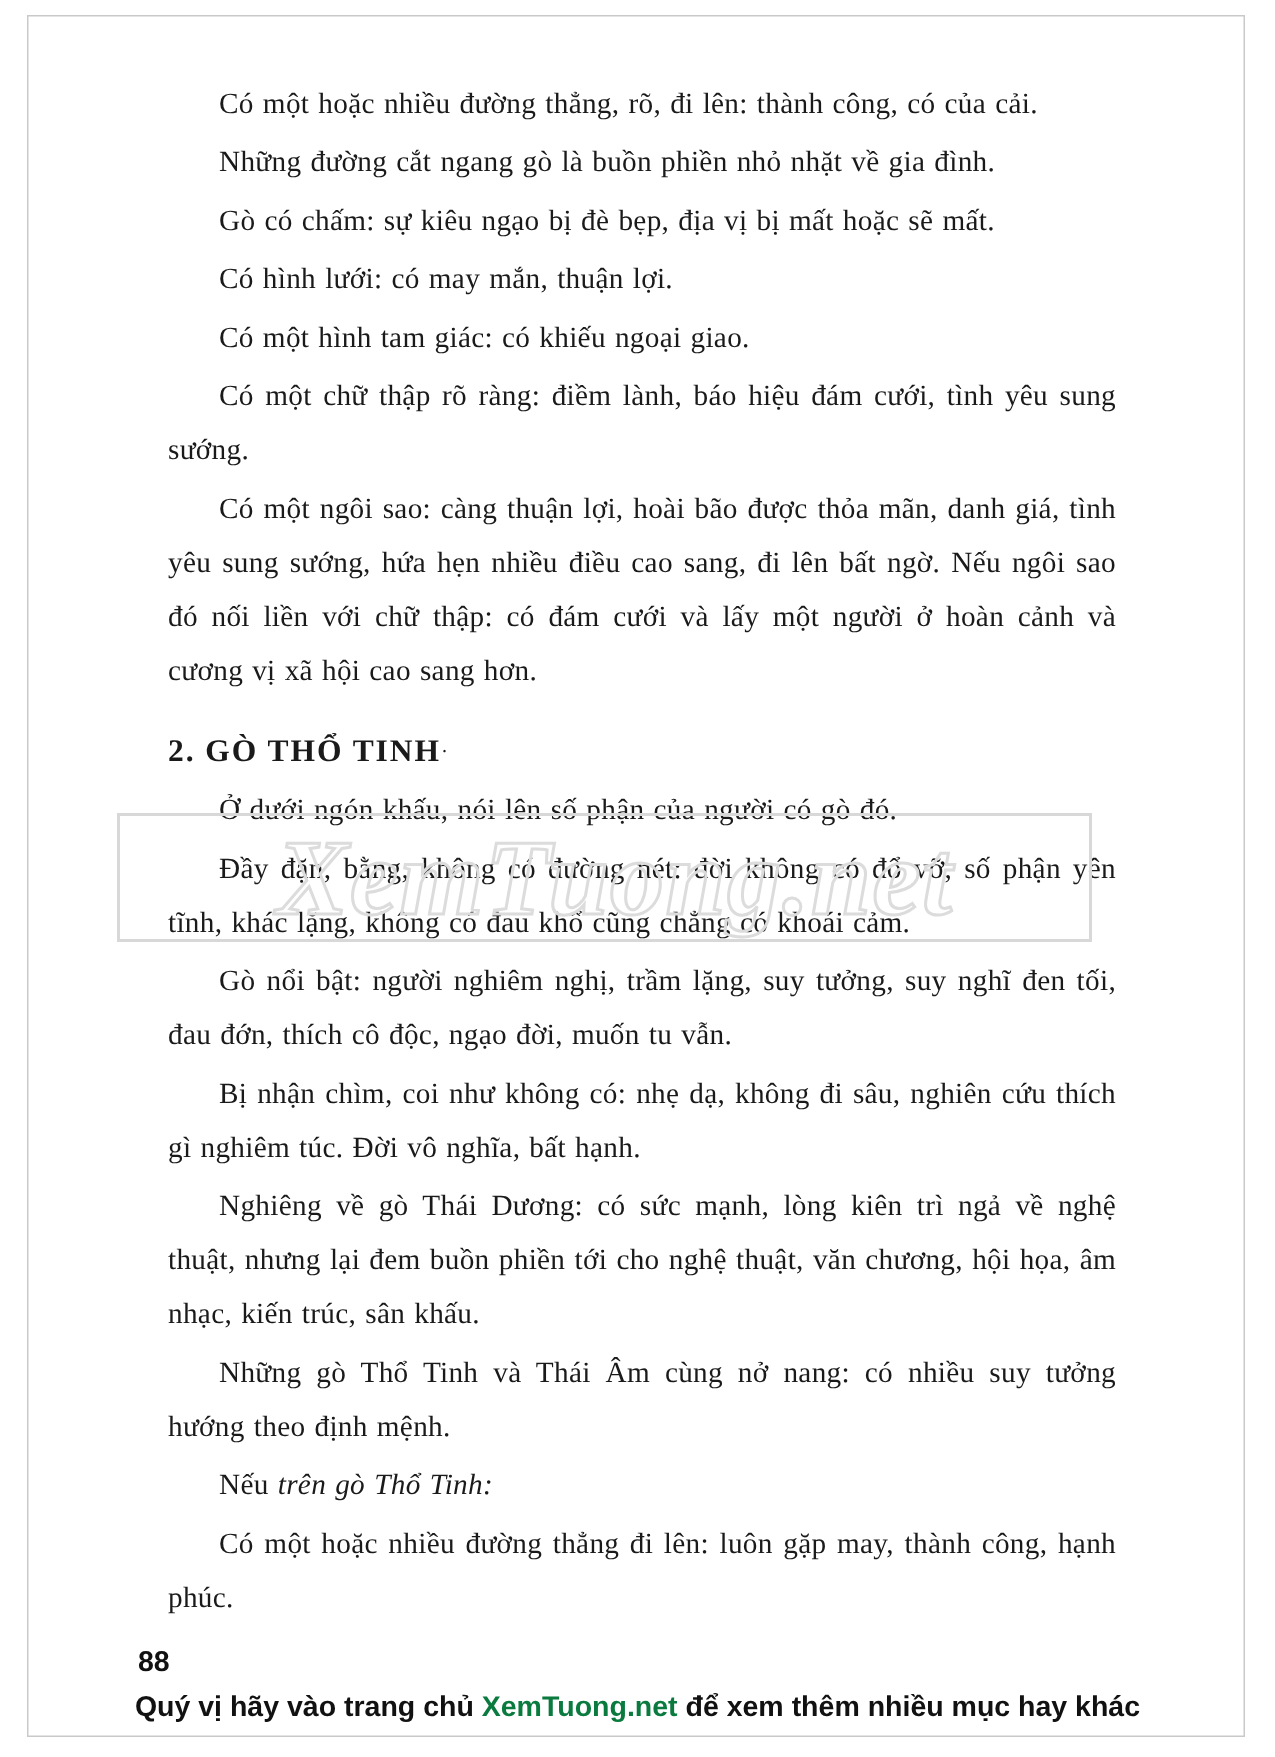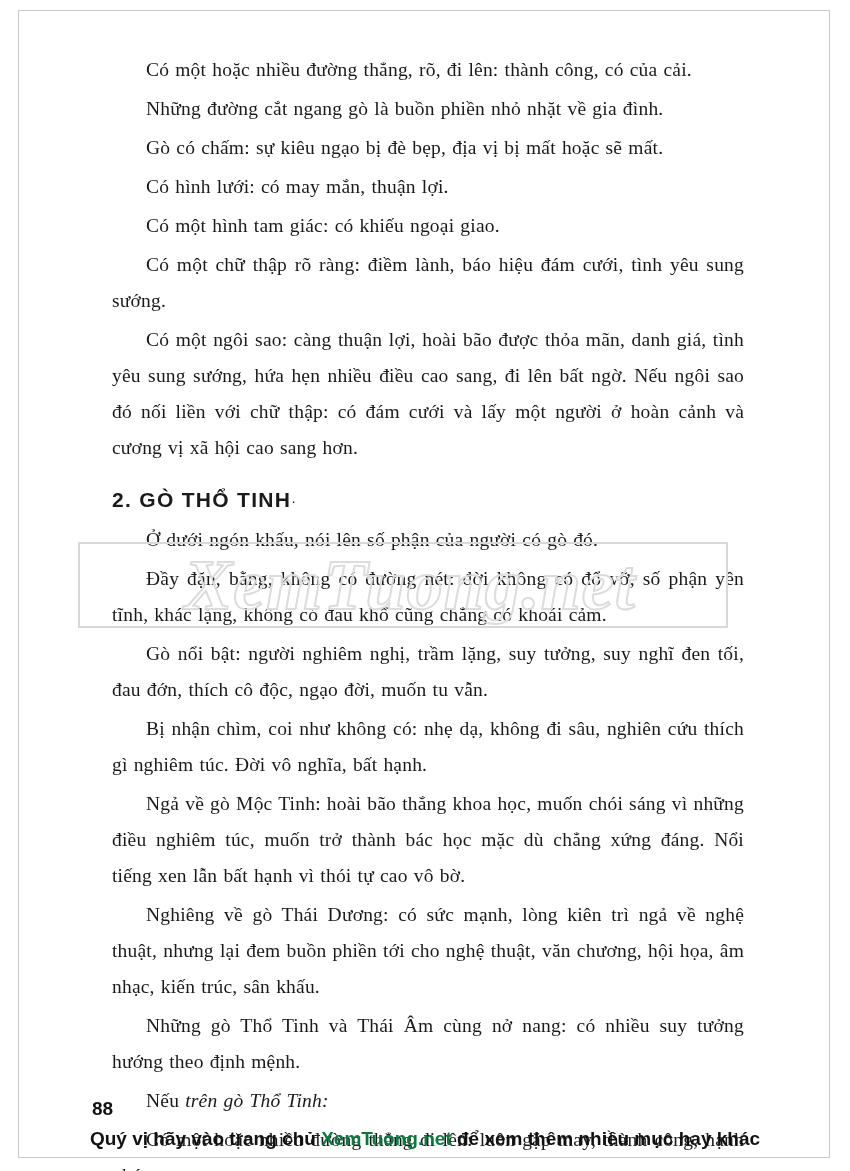--- a/index.html
+++ b/index.html
@@ -50,21 +50,21 @@
     text-indent: 34px;
     letter-spacing: 0.2px;
     word-spacing: 1px;
   }
 
   h2.section {
     margin: 22px 0 10px 0;
     font-size: 21px;
     font-weight: bold;
     letter-spacing: 1.3px;
-    font-family: Liberation Sans, sans-serif;
+    font-family: Liberation Serif, serif;
     text-indent: 0;
   }
   h2.section .dot {
     font-weight: normal;
     font-size: 14px;
     vertical-align: middle;
   }
 
   .ital {
     font-style: italic;
@@ -148,21 +148,20 @@
     <p class="para">Có một ngôi sao: càng thuận lợi, hoài bão được thỏa mãn, danh giá, tình yêu sung sướng, hứa hẹn nhiều điều cao sang, đi lên bất ngờ. Nếu ngôi sao đó nối liền với chữ thập: có đám cưới và lấy một người ở hoàn cảnh và cương vị xã hội cao sang hơn.</p>
 
     <h2 class="section">
       <span>2. GÒ THỔ TINH</span><span class="dot">·</span>
     </h2>
 
     <p class="para">Ở dưới ngón khấu, nói lên số phận của người có gò đó.</p>
     <p class="para">Đầy đặn, bằng, không có đường nét: đời không có đổ vỡ, số phận yên tĩnh, khác lặng, không có đau khổ cũng chẳng có khoái cảm.</p>
     <p class="para">Gò nổi bật: người nghiêm nghị, trầm lặng, suy tưởng, suy nghĩ đen tối, đau đớn, thích cô độc, ngạo đời, muốn tu vẫn.</p>
     <p class="para">Bị nhận chìm, coi như không có: nhẹ dạ, không đi sâu, nghiên cứu thích gì nghiêm túc. Đời vô nghĩa, bất hạnh.</p>
-    <p class="para">Ngả về gò Mộc Tinh: hoài bão thắng khoa học, muốn chói sáng vì những điều nghiêm túc, muốn trở thành bác học mặc dù chẳng xứng đáng. Nổi tiếng xen lẫn bất hạnh vì thói tự cao vô bờ.</p>
     <p class="para">Nghiêng về gò Thái Dương: có sức mạnh, lòng kiên trì ngả về nghệ thuật, nhưng lại đem buồn phiền tới cho nghệ thuật, văn chương, hội họa, âm nhạc, kiến trúc, sân khấu.</p>
     <p class="para">Những gò Thổ Tinh và Thái Âm cùng nở nang: có nhiều suy tưởng hướng theo định mệnh.</p>
 
     <p class="para"><span>Nếu </span><span class="ital">trên gò Thổ Tinh:</span></p>
 
     <p class="para">Có một hoặc nhiều đường thẳng đi lên: luôn gặp may, thành công, hạnh phúc.</p>
 
   </div>
 
   <div class="watermark">

